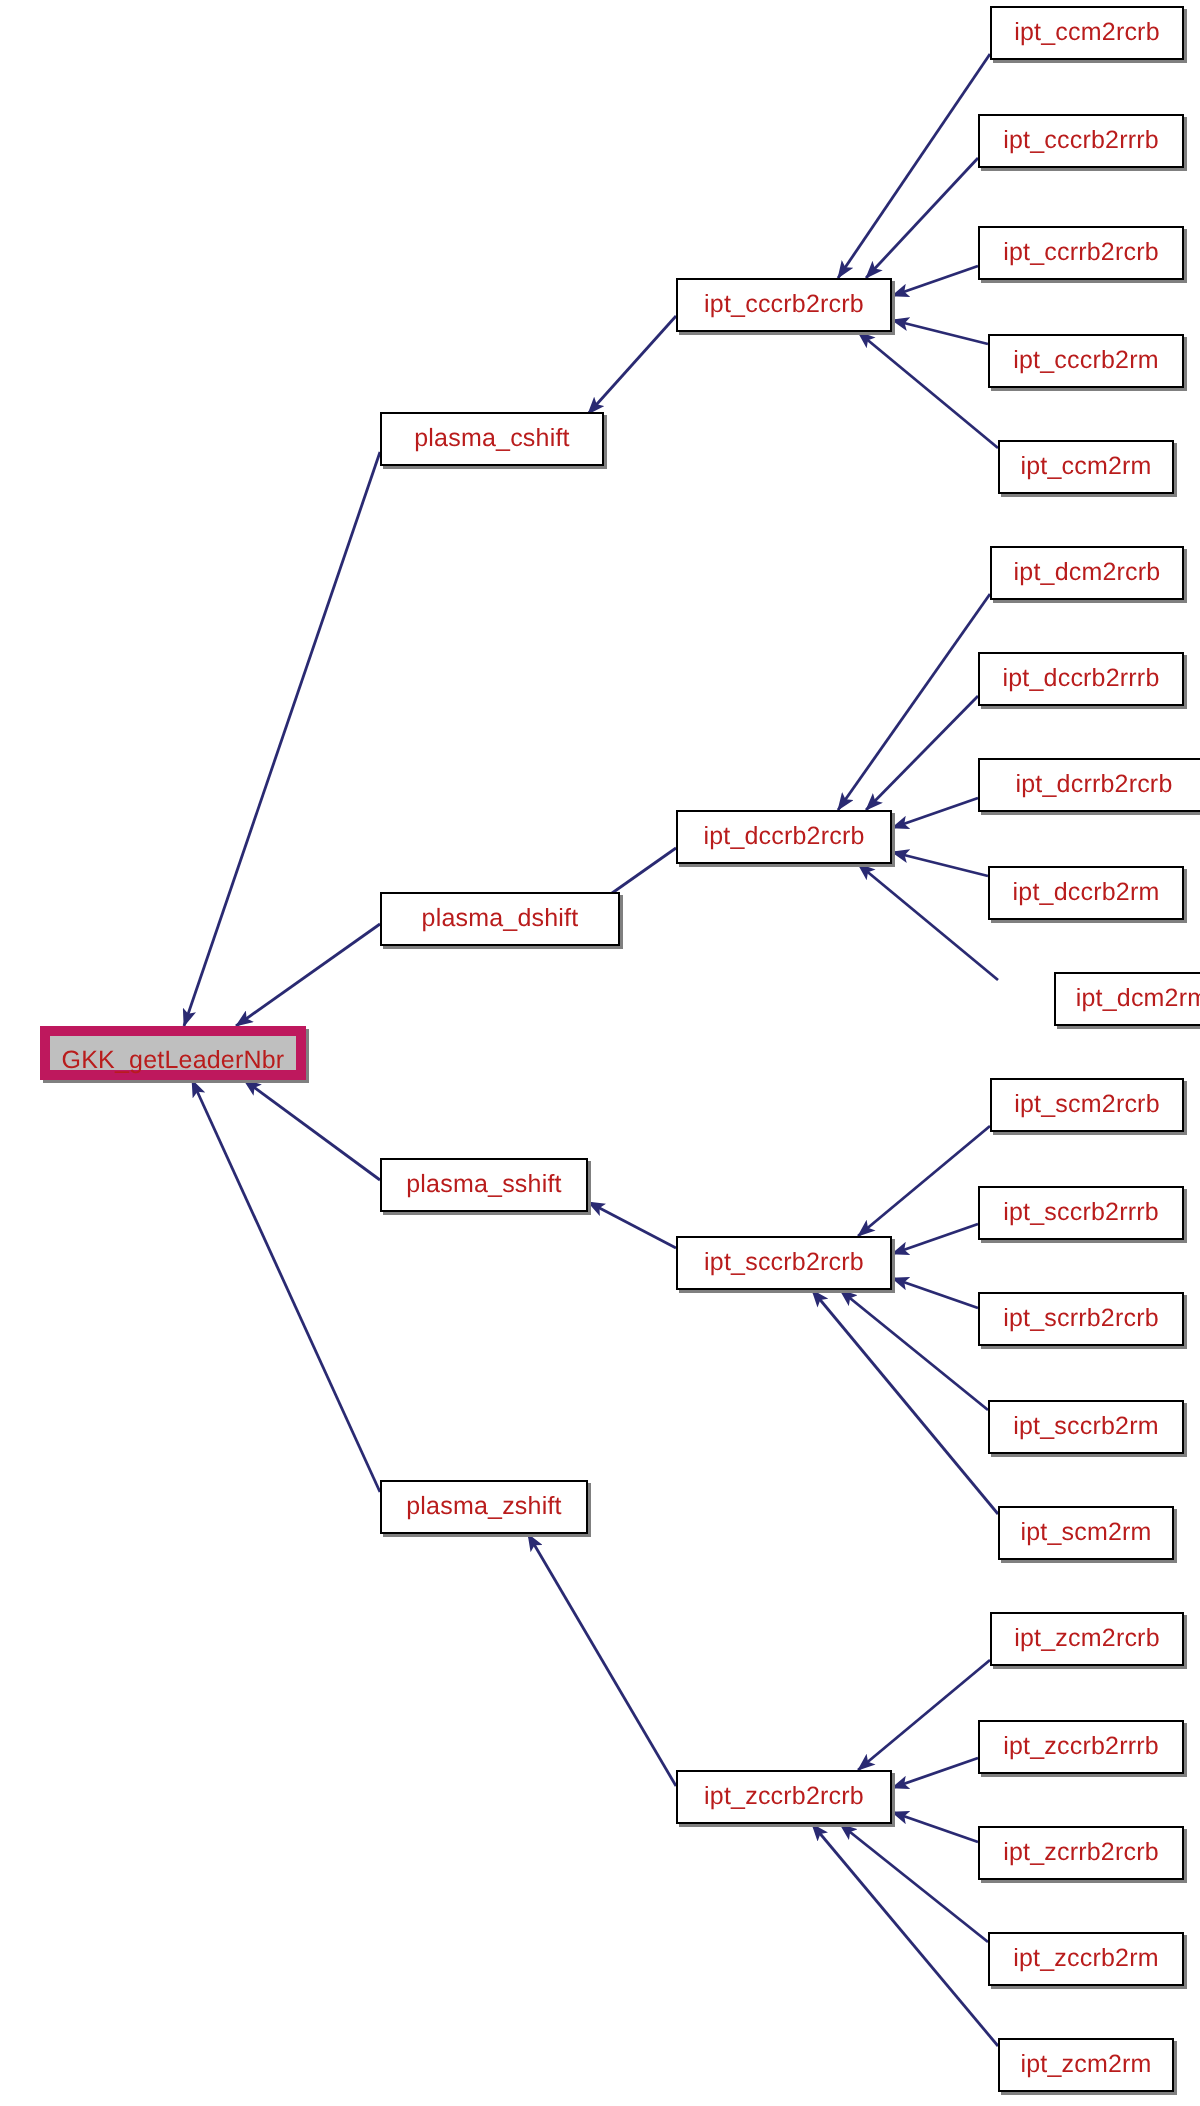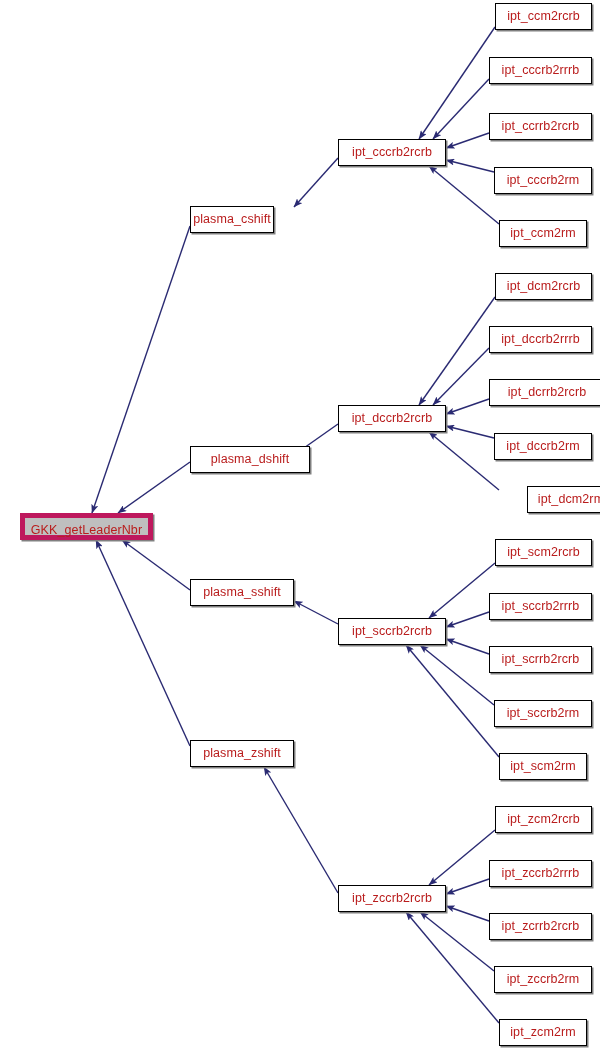--- a/index.html
+++ b/index.html
@@ -85,21 +85,21 @@
       <line x1="489" y1="879" x2="446" y2="894" stroke="#2a2a72" stroke-width="1.4" marker-end="url(#arrowhead)"></line>
       <line x1="489" y1="921" x2="446" y2="906" stroke="#2a2a72" stroke-width="1.4" marker-end="url(#arrowhead)"></line>
       <line x1="494" y1="971" x2="420" y2="912" stroke="#2a2a72" stroke-width="1.4" marker-end="url(#arrowhead)"></line>
       <line x1="499" y1="1023" x2="406" y2="912" stroke="#2a2a72" stroke-width="1.4" marker-end="url(#arrowhead)"></line>
     </svg>
 
   <div id="node-layer">
       <div class="node root" style="left: 7px; top: 513px; width: 133px;">
         <span class="node-label">GKK_getLeaderNbr</span>
       </div>
-      <div class="node" style="left: 190px; top: 206px; width: 84px;">
+      <div class="node" style="left: 190px; top: 206px; width: 112px;">
         <span class="node-label">plasma_cshift</span>
       </div>
       <div class="node" style="left: 190px; top: 446px; width: 120px;">
         <span class="node-label">plasma_dshift</span>
       </div>
       <div class="node" style="left: 190px; top: 579px; width: 104px;">
         <span class="node-label">plasma_sshift</span>
       </div>
       <div class="node" style="left: 190px; top: 740px; width: 104px;">
         <span class="node-label">plasma_zshift</span>

